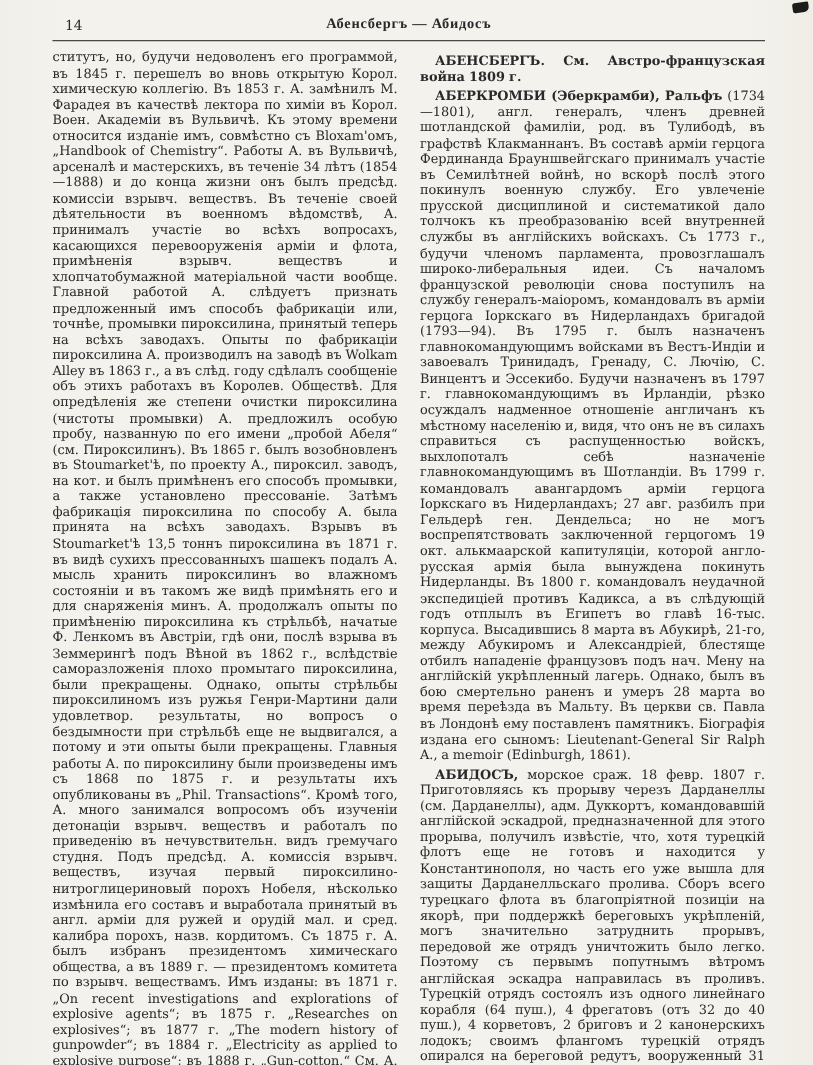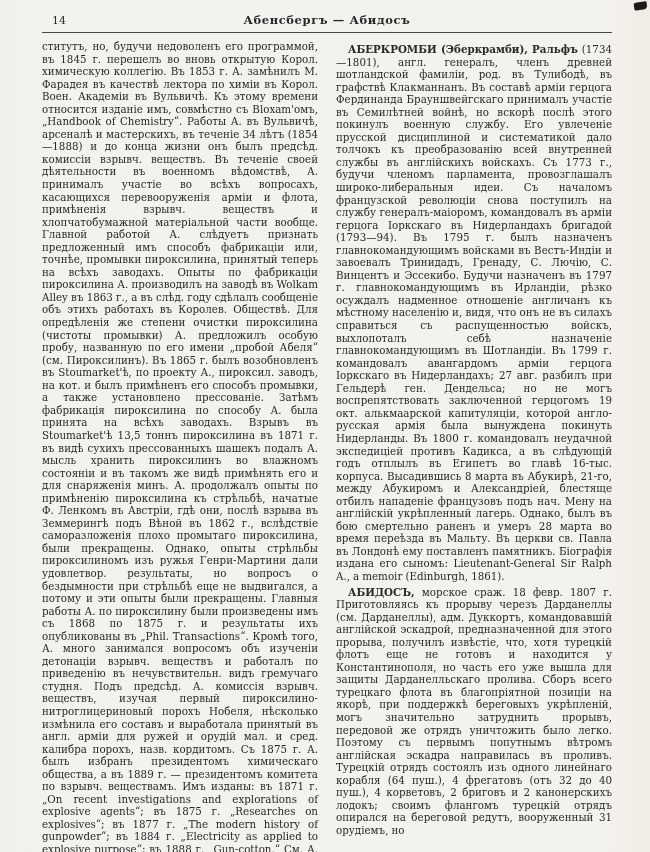--- a/index.html
+++ b/index.html
@@ -38,20 +38,21 @@
     left: 10px;
     top: 1px;
     font-size: 11px;
   }
   .running-title {
     display: block;
     text-align: center;
     font-weight: bold;
     font-size: 11.5px;
     letter-spacing: 0.6px;
+    font-family: Liberation Serif, serif;
   }
   .header-rule {
     border: none;
     border-top: 1px solid #4a4846;
     margin: 1px 0 7px 0;
   }
   .columns {
     display: flex;
     gap: 18px;
   }
@@ -86,20 +87,23 @@
   <main class="columns">
 
     <section class="column">
       <p class="cont-para">
         <span>ститутъ, но, будучи недоволенъ его программой, въ 1845 г. перешелъ во вновь открытую Корол. химическую коллегію. Въ 1853 г. А. замѣнилъ М. Фарадея въ качествѣ лектора по химіи въ Корол. Воен. Академіи въ Вульвичѣ. Къ этому времени относится изданіе имъ, совмѣстно съ Bloxam'омъ, „Handbook of Chemistry“. Работы А. въ Вульвичѣ, арсеналѣ и мастерскихъ, въ теченіе 34 лѣтъ (1854—1888) и до конца жизни онъ былъ предсѣд. комиссіи взрывч. веществъ. Въ теченіе своей дѣятельности въ военномъ вѣдомствѣ, А. принималъ участіе во всѣхъ вопросахъ, касающихся перевооруженія арміи и флота, примѣненія взрывч. веществъ и хлопчатобумажной матеріальной части вообще. Главной работой А. слѣдуетъ признать предложенный имъ способъ фабрикаціи или, точнѣе, промывки пироксилина, принятый теперь на всѣхъ заводахъ. Опыты по фабрикаціи пироксилина А. производилъ на заводѣ въ Wolkam Alley въ 1863 г., а въ слѣд. году сдѣлалъ сообщеніе объ этихъ работахъ въ Королев. Обществѣ. Для опредѣленія же степени очистки пироксилина (чистоты промывки) А. предложилъ особую пробу, названную по его имени „пробой Абеля“ (см. Пироксилинъ). Въ 1865 г. былъ возобновленъ въ Stoumarket'ѣ, по проекту А., пироксил. заводъ, на кот. и былъ примѣненъ его способъ промывки, а также установлено прессованіе. Затѣмъ фабрикація пироксилина по способу А. была принята на всѣхъ заводахъ. Взрывъ въ Stoumarket'ѣ 13,5 тоннъ пироксилина въ 1871 г. въ видѣ сухихъ прессованныхъ шашекъ подалъ А. мысль хранить пироксилинъ во влажномъ состояніи и въ такомъ же видѣ примѣнять его и для снаряженія минъ. А. продолжалъ опыты по примѣненію пироксилина къ стрѣльбѣ, начатые Ф. Ленкомъ въ Австріи, гдѣ они, послѣ взрыва въ Земмерингѣ подъ Вѣной въ 1862 г., вслѣдствіе саморазложенія плохо промытаго пироксилина, были прекращены. Однако, опыты стрѣльбы пироксилиномъ изъ ружья Генри-Мартини дали удовлетвор. результаты, но вопросъ о бездымности при стрѣльбѣ еще не выдвигался, а потому и эти опыты были прекращены. Главныя работы А. по пироксилину были произведены имъ съ 1868 по 1875 г. и результаты ихъ опубликованы въ „Phil. Transactions“. Кромѣ того, А. много занимался вопросомъ объ изученіи детонаціи взрывч. веществъ и работалъ по приведенію въ нечувствительн. видъ гремучаго студня. Подъ предсѣд. А. комиссія взрывч. веществъ, изучая первый пироксилино-нитроглицериновый порохъ Нобеля, нѣсколько измѣнила его составъ и выработала принятый въ англ. арміи для ружей и орудій мал. и сред. калибра порохъ, назв. кордитомъ. Съ 1875 г. А. былъ избранъ президентомъ химическаго общества, а въ 1889 г. — президентомъ комитета по взрывч. веществамъ. Имъ изданы: въ 1871 г. „On recent investigations and explorations of explosive agents“; въ 1875 г. „Researches on explosives“; въ 1877 г. „The modern history of gunpowder“; въ 1884 г. „Electricity as applied to explosive purpose“; въ 1888 г. „Gun-cotton.“ См. А. въ 1902 г. (Энцикл. словарь Брокгауза и Ефрона, допол. Journal of the Chemical Society, 1905 г. The rise and progress of the British Explosives Industry, 1909 г. </span>
       </p>
     </section>
 
     <section class="column">
 
+      <p class="article bold-all">
+        <b>АБЕНСБЕРГЪ.</b><span> См. Австро-французская война 1809 г.</span>
+      </p>
 
       <p class="article">
         <b>АБЕРКРОМБИ (Эберкрамби), Ральфъ</b><span> (1734—1801), англ. генералъ, членъ древней шотландской фамиліи, род. въ Тулибодѣ, въ графствѣ Клакманнанъ. Въ составѣ арміи герцога Фердинанда Брауншвейгскаго принималъ участіе въ Семилѣтней войнѣ, но вскорѣ послѣ этого покинулъ военную службу. Его увлеченіе прусской дисциплиной и систематикой дало толчокъ къ преобразованію всей внутренней службы въ англійскихъ войскахъ. Съ 1773 г., будучи членомъ парламента, провозглашалъ широко-либеральныя идеи. Съ началомъ французской революціи снова поступилъ на службу генералъ-маіоромъ, командовалъ въ арміи герцога Іоркскаго въ Нидерландахъ бригадой (1793—94). Въ 1795 г. былъ назначенъ главнокомандующимъ войсками въ Вестъ-Индіи и завоевалъ Тринидадъ, Гренаду, С. Лючію, С. Винцентъ и Эссекибо. Будучи назначенъ въ 1797 г. главнокомандующимъ въ Ирландіи, рѣзко осуждалъ надменное отношеніе англичанъ къ мѣстному населенію и, видя, что онъ не въ силахъ справиться съ распущенностью войскъ, выхлопоталъ себѣ назначеніе главнокомандующимъ въ Шотландіи. Въ 1799 г. командовалъ авангардомъ арміи герцога Іоркскаго въ Нидерландахъ; 27 авг. разбилъ при Гельдерѣ ген. Дендельса; но не могъ воспрепятствовать заключенной герцогомъ 19 окт. алькмаарской капитуляціи, которой англо-русская армія была вынуждена покинуть Нидерланды. Въ 1800 г. командовалъ неудачной экспедиціей противъ Кадикса, а въ слѣдующій годъ отплылъ въ Египетъ во главѣ 16-тыс. корпуса. Высадившись 8 марта въ Абукирѣ, 21-го, между Абукиромъ и Александріей, блестяще отбилъ нападеніе французовъ подъ нач. Мену на англійскій укрѣпленный лагерь. Однако, былъ въ бою смертельно раненъ и умеръ 28 марта во время переѣзда въ Мальту. Въ церкви св. Павла въ Лондонѣ ему поставленъ памятникъ. Біографія издана его сыномъ: Lieutenant-General Sir Ralph A., a memoir (Edinburgh, 1861).</span>
       </p>
 
       <p class="article">
         <b>АБИДОСЪ,</b><span> морское сраж. 18 февр. 1807 г. Приготовляясь къ прорыву черезъ Дарданеллы (см. Дарданеллы), адм. Дуккортъ, командовавшій англійской эскадрой, предназначенной для этого прорыва, получилъ извѣстіе, что, хотя турецкій флотъ еще не готовъ и находится у Константинополя, но часть его уже вышла для защиты Дарданелльскаго пролива. Сборъ всего турецкаго флота въ благопріятной позиціи на якорѣ, при поддержкѣ береговыхъ укрѣпленій, могъ значительно затруднить прорывъ, передовой же отрядъ уничтожить было легко. Поэтому съ первымъ попутнымъ вѣтромъ англійская эскадра направилась въ проливъ. Турецкій отрядъ состоялъ изъ одного линейнаго корабля (64 пуш.), 4 фрегатовъ (отъ 32 до 40 пуш.), 4 корветовъ, 2 бриговъ и 2 канонерскихъ лодокъ; своимъ флангомъ турецкій отрядъ опирался на береговой редутъ, вооруженный 31 орудіемъ, но</span>
       </p>
     </section>
 

